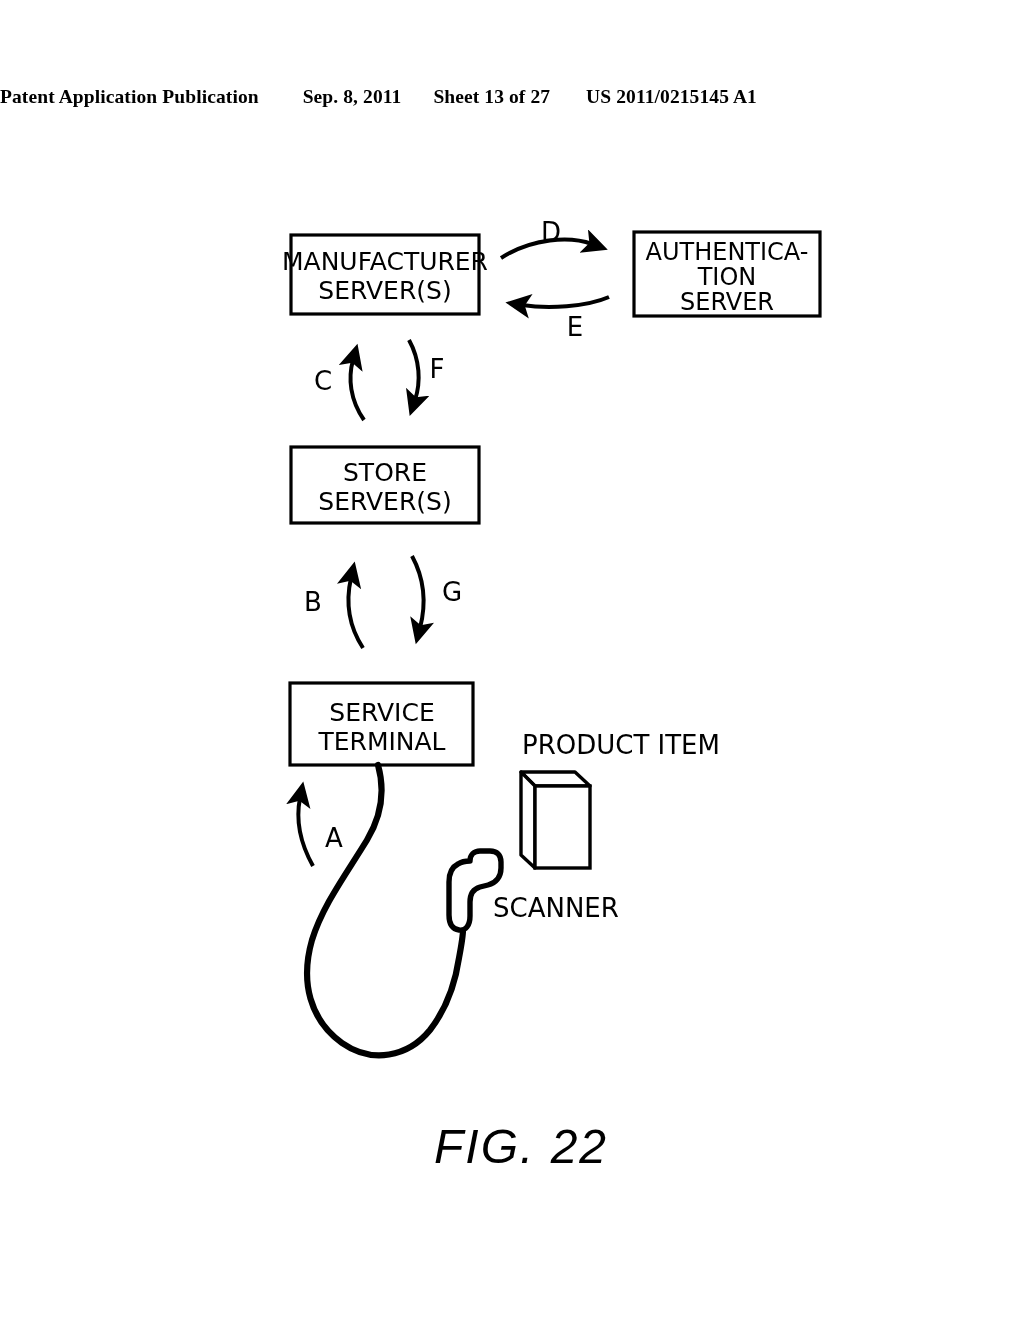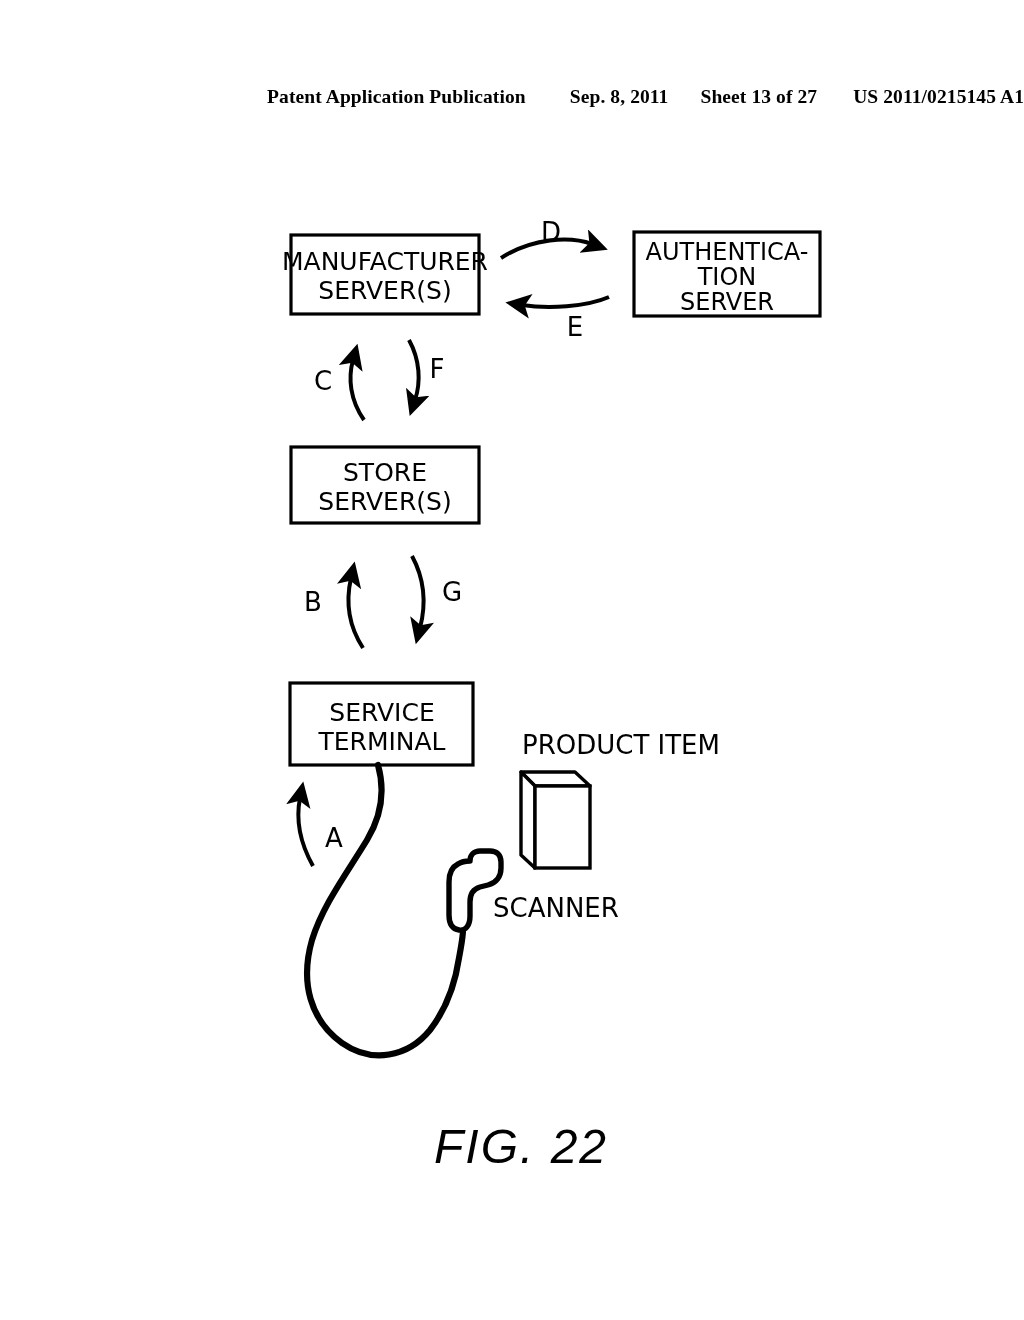--- a/index.html
+++ b/index.html
@@ -15,21 +15,21 @@
     font-family: "Liberation Sans", sans-serif;
     color: #000000;
   }
 
   
   #patent-header {
     position: absolute;
     left: 0;
     top: 86px;
     width: 1024px;
-    text-align: right;
+    text-align: left;
     font-family: "Liberation Serif", serif;
     font-weight: bold;
     font-size: 19.5px;
     letter-spacing: 0.1px;
     white-space: nowrap;
   }
   #patent-header .hdr-seg { display: inline-block; }
   #patent-header .gap-lg { display: inline-block; width: 34px; }
   #patent-header .gap-md { display: inline-block; width: 22px; }
   #patent-header .gap-sm { display: inline-block; width: 26px; }

